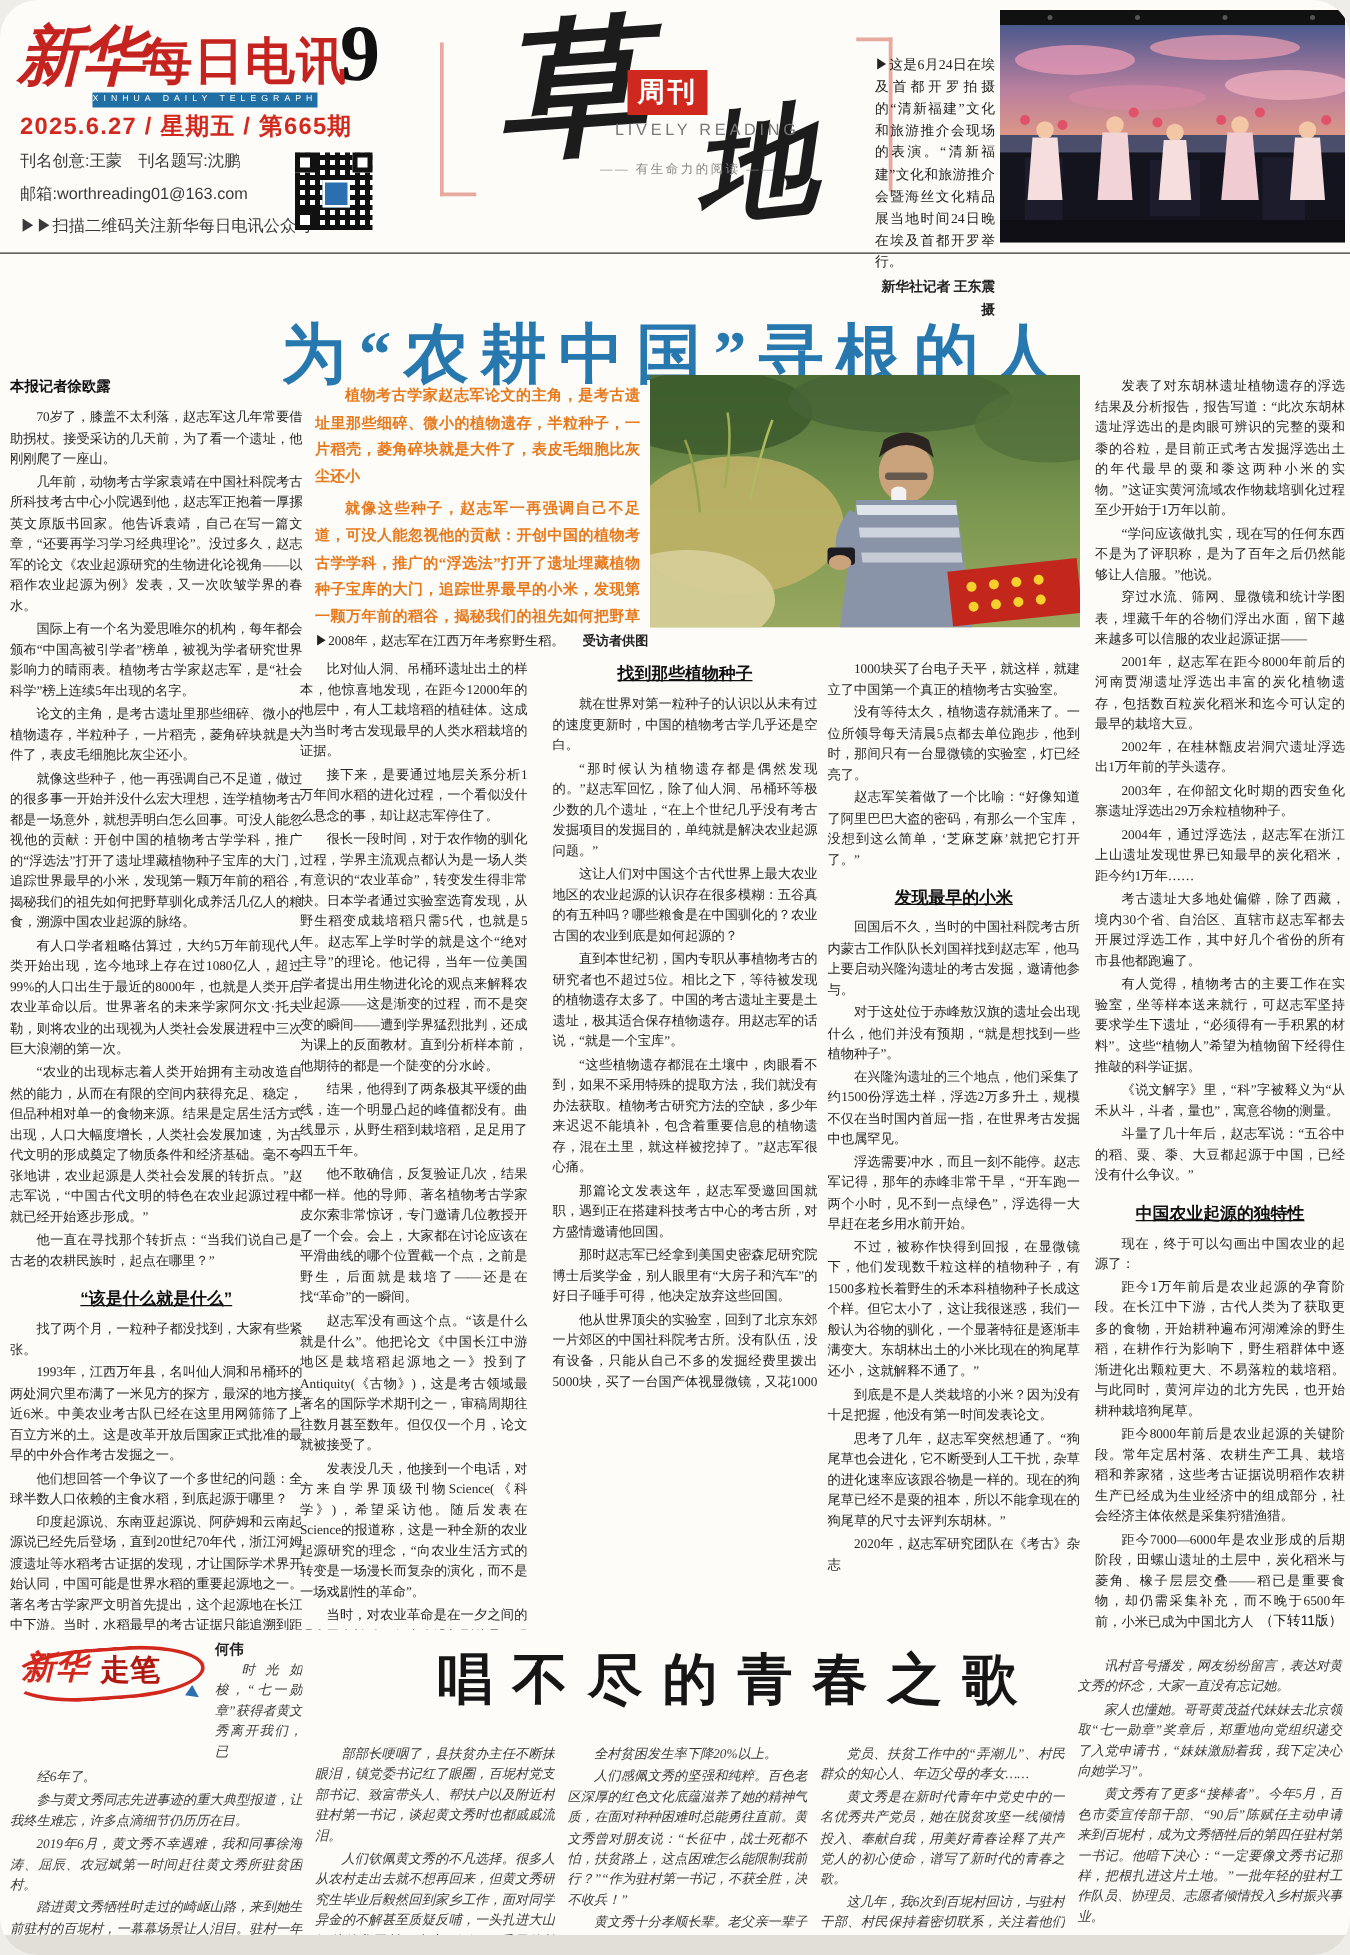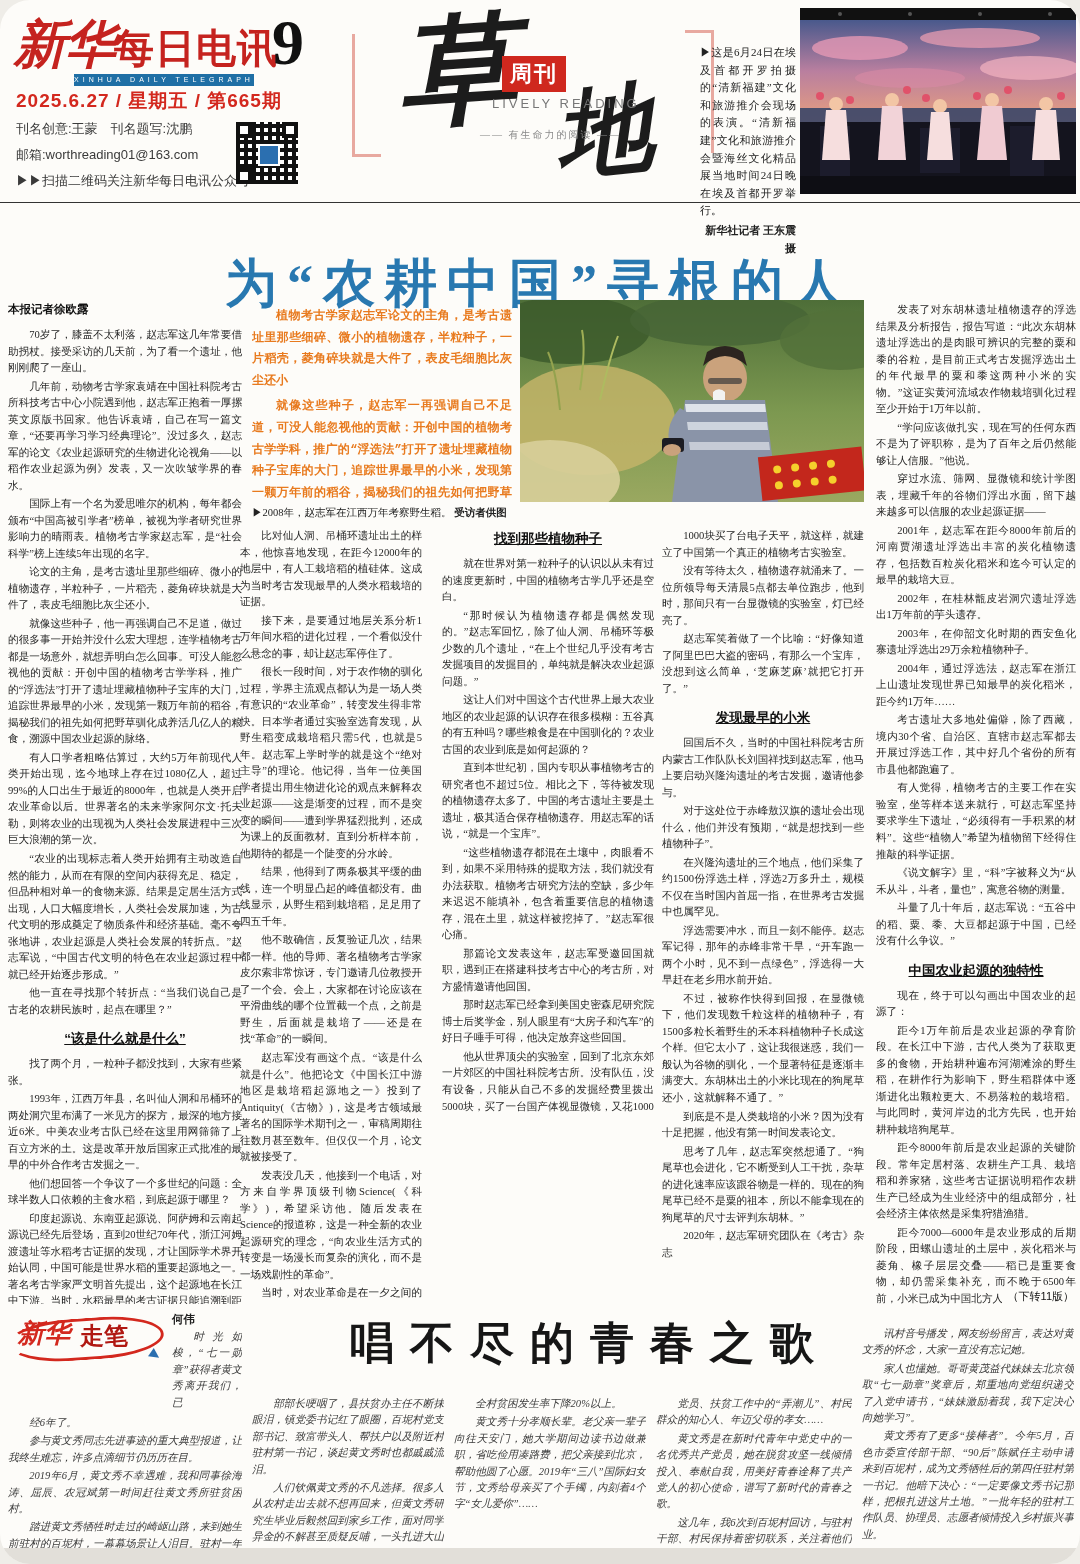--- a/index.html
+++ b/index.html
@@ -43,24 +43,24 @@
   .headline{position:absolute;left:0;top:214px;width:1080px;text-align:center;font-family:"Liberation Serif",serif;font-weight:bold;font-size:52px;letter-spacing:10px;color:#2878b0;}
 
   
   .article{position:absolute;left:0;top:300px;width:1080px;height:1008px;}
   .col{position:absolute;overflow:hidden;}
   .p{margin:0 0 2px 0;text-indent:2em;font-size:10.6px;line-height:1.56;color:#262626;text-align:justify;}
   .byline{font-family:"Liberation Sans",sans-serif;font-weight:bold;font-size:11.5px;color:#111;margin:0 0 10px 0;}
   .subhead{font-family:"Liberation Sans",sans-serif;font-weight:bold;font-size:13.5px;color:#111;text-align:center;margin:12px 0 8px 0;text-decoration:underline;}
   .c1{left:8px;top:2px;width:234px;height:1002px;}
   .introbox{position:absolute;left:252px;top:6px;width:260px;height:196px;overflow:hidden;}
-  .ip{margin:0 0 4px 0;text-indent:2em;font-family:Liberation Mono, monospace;font-size:12px;font-weight:600;line-height:1.8;color:#e87a1e;text-align:justify;}
+  .ip{margin:0 0 4px 0;text-indent:2em;font-family:Liberation Serif, serif;font-size:12px;font-weight:600;line-height:1.8;color:#e87a1e;text-align:justify;}
   .mainphoto{position:absolute;left:520px;top:0;width:344px;height:202px;}
   .photocap{position:absolute;left:252px;top:206px;width:612px;font-size:10.5px;color:#222;}
-  .photocap b{font-family:"Liberation Sans",sans-serif;}
+  .photocap b{font-family:"Liberation Sans",sans-serif;margin-left:12px;}
   .c2{left:240px;top:228px;width:182px;height:776px;}
   .c3{left:442px;top:228px;width:212px;height:776px;}
   .c4{left:662px;top:228px;width:202px;height:776px;}
   .c5{left:876px;top:2px;width:200px;height:1002px;}
   .jump{position:absolute;right:2px;bottom:0;background:#fdfcf9;font-family:"Liberation Sans",sans-serif;font-weight:normal;font-size:11px;color:#111;padding-left:6px;}
 
   
   .bottom{position:absolute;left:0;top:1308px;width:1080px;height:244px;}
   .bp{margin:0 0 2px 0;text-indent:2em;font-size:10.6px;line-height:1.55;color:#3a3a3a;text-align:justify;font-style:italic;}
   .bheadline{position:absolute;left:290px;top:6px;width:600px;margin:0;text-align:center;font-family:"Liberation Serif",serif;font-weight:bold;font-size:44px;letter-spacing:16px;color:#161616;}
@@ -363,20 +363,21 @@
     <div class="bcol b2">
       <div>
           <p class="bp">部部长哽咽了，县扶贫办主任不断抹眼泪，镇党委书记红了眼圈，百坭村党支部书记、致富带头人、帮扶户以及附近村驻村第一书记，谈起黄文秀时也都戚戚流泪。</p>
           <p class="bp">人们钦佩黄文秀的不凡选择。很多人从农村走出去就不想再回来，但黄文秀研究生毕业后毅然回到家乡工作，面对同学异金的不解甚至质疑反哺，一头扎进大山深处的贫困村，走上了两万五千里的长征！</p>
         </div>
     </div>
 
     <div class="bcol b3">
       <div>
           <p class="bp">全村贫困发生率下降20%以上。</p>
+          <p class="bp">人们感佩文秀的坚强和纯粹。百色老区深厚的红色文化底蕴滋养了她的精神气质，在面对种种困难时总能勇往直前。黄文秀曾对朋友说：“长征中，战士死都不怕，扶贫路上，这点困难怎么能限制我前行？”“作为驻村第一书记，不获全胜，决不收兵！”</p>
           <p class="bp">黄文秀十分孝顺长辈。老父亲一辈子向往天安门，她大学期间边读书边做兼职，省吃俭用凑路费，把父亲接到北京，帮助他圆了心愿。2019年“三八”国际妇女节，文秀给母亲买了个手镯，内刻着4个字“女儿爱你”……</p>
         </div>
     </div>
 
     <div class="bcol b4">
       <div>
           <p class="bp">党员、扶贫工作中的“弄潮儿”、村民群众的知心人、年迈父母的孝女……</p>
           <p class="bp">黄文秀是在新时代青年中党史中的一名优秀共产党员，她在脱贫攻坚一线倾情投入、奉献自我，用美好青春诠释了共产党人的初心使命，谱写了新时代的青春之歌。</p>
           <p class="bp">这几年，我6次到百坭村回访，与驻村干部、村民保持着密切联系，关注着他们的进展。2021年黄文秀的母校北京师范大学，举办缅怀了她，2019年“三八”国际妇女节前夕的青年们，1800多名校友干部踏上支教帮扶之路，她的故事仍在续写。</p>
         </div>

